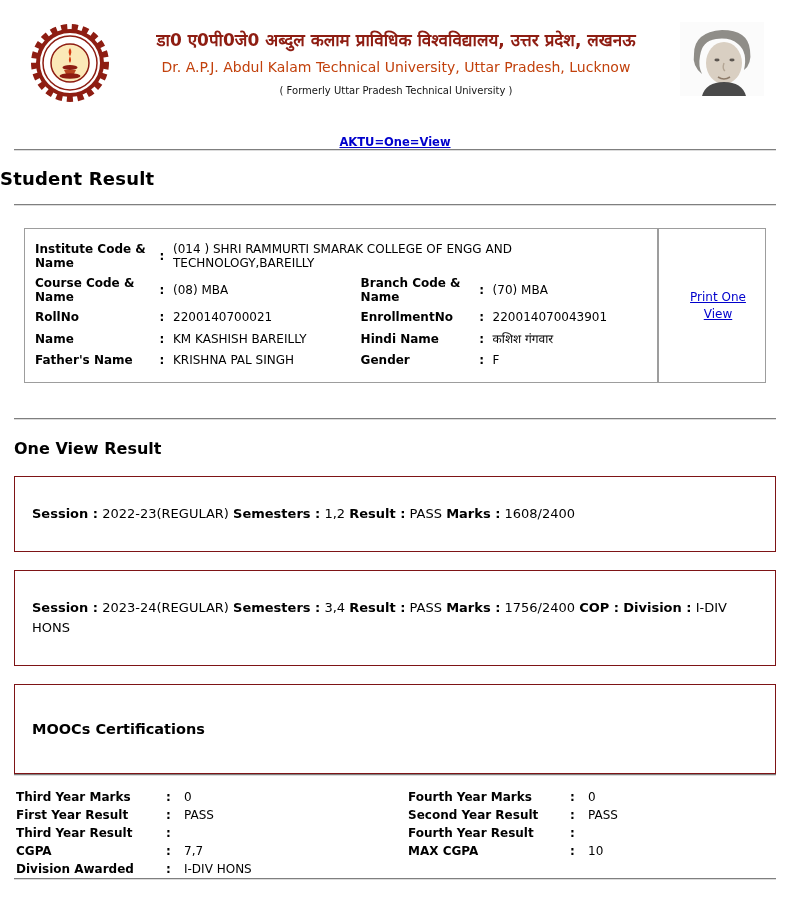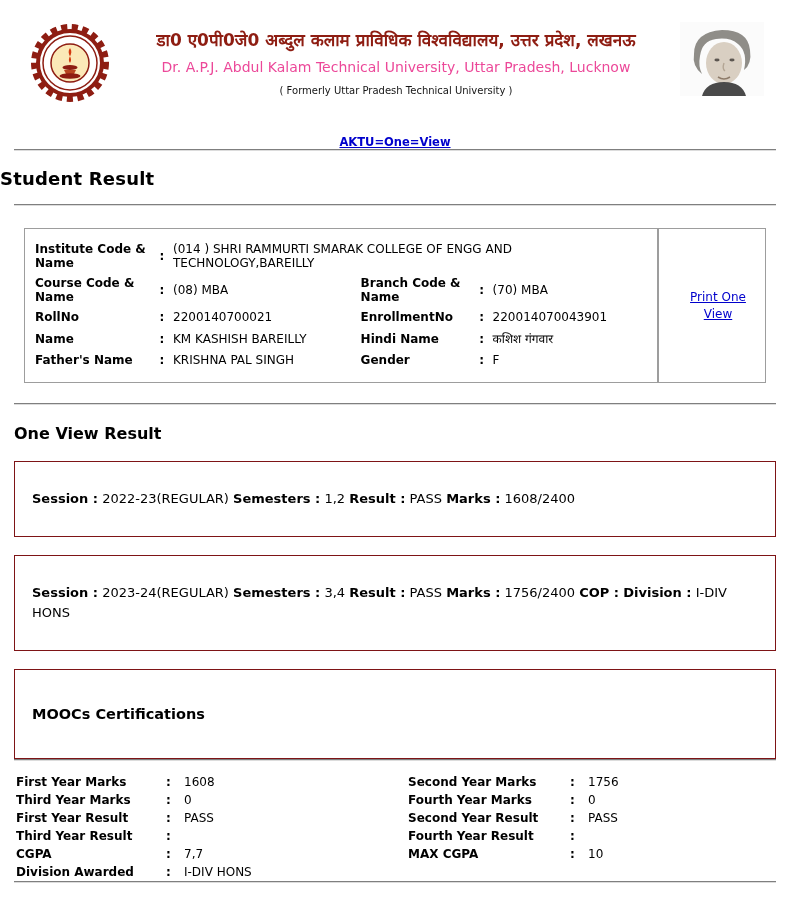--- a/index.html
+++ b/index.html
@@ -9,35 +9,35 @@
     font-family: "DejaVu Sans", "Liberation Sans", sans-serif;
     font-size: 12px; color: #000;
   }
   .page { padding-top: 14px; }
 
   
   .masthead { display: flex; align-items: flex-start; padding: 6px 24px 0 28px; }
   .logo-wrap { flex: 0 0 84px; }
   .titles { flex: 1 1 auto; text-align: center; padding: 8px 6px 0; }
   .title-hindi { font-size: 17px; font-weight: bold; color: #8e1d12; }
-  .title-en { font-size: 14px; color: #ec4899; margin-top: 8px; }
+  .title-en { font-size: 14px; color: #c2410c; margin-top: 8px; }
   .subtitle { font-size: 10px; color: #141414; margin-top: 10px; }
   .photo-wrap { flex: 0 0 86px; padding-top: 2px; }
 
   .oneview-row { text-align: center; margin-top: 26px; }
   a.link { color: #0000cc; text-decoration: underline; cursor: pointer; }
   .oneview-row a { font-weight: bold; font-size: 11.5px; }
 
   hr.rule { border: 0; height: 2px; border-top: 1px solid #7f7f7f; border-bottom: 1px solid #dcdcdc; margin: 0 14px; }
   .rule-1 { margin-top: 16px; }
 
   .page-title { text-align: left; font-size: 18px; font-weight: bold; margin: 17px 0 15px; letter-spacing: .2px; }
 
   
-  .info-section { display: flex; gap: 0; margin: 22px 24px 20px; align-items: stretch; }
+  .info-section { display: flex; gap: 0; margin: 22px 24px 35px; align-items: stretch; }
   .info-box { flex: 1 1 auto; border: 1px solid #9d9d9d; padding: 10px 6px 12px; }
   .info-table { border-collapse: collapse; width: 100%; }
   .info-table td { padding: 3px 4px; vertical-align: middle; font-size: 12px; }
   td.lbl  { font-weight: bold; width: 124px; }
   td.cln  { font-weight: bold; width: 14px; text-align: center; }
   td.lbl2 { font-weight: bold; width: 118px; }
   .inst-val { max-width: 358px; }
   .print-box { flex: 0 0 108px; border: 1px solid #9d9d9d;
                display: flex; align-items: center; justify-content: center; text-align: center; padding-left: 12px; }
   .print-box a { display: inline-block; width: 66px; font-size: 12px; line-height: 17px; }
@@ -192,28 +192,20 @@
   </div>
 
   <div class="moocs-box">
     <span class="moocs-title">MOOCs Certifications</span>
   </div>
 
   <hr class="rule rule-4">
 
   <table class="summary">
     <tbody>
-        <tr>
-      <td class="s-l1">First Year Marks</td>
-      <td class="s-c">:</td>
-      <td class="s-v1">1608</td>
-      <td class="s-l2">Second Year Marks</td>
-      <td class="s-c">:</td>
-      <td>1756</td>
-    </tr>
     <tr>
       <td class="s-l1">Third Year Marks</td>
       <td class="s-c">:</td>
       <td class="s-v1">0</td>
       <td class="s-l2">Fourth Year Marks</td>
       <td class="s-c">:</td>
       <td>0</td>
     </tr>
     <tr>
       <td class="s-l1">First Year Result</td>

